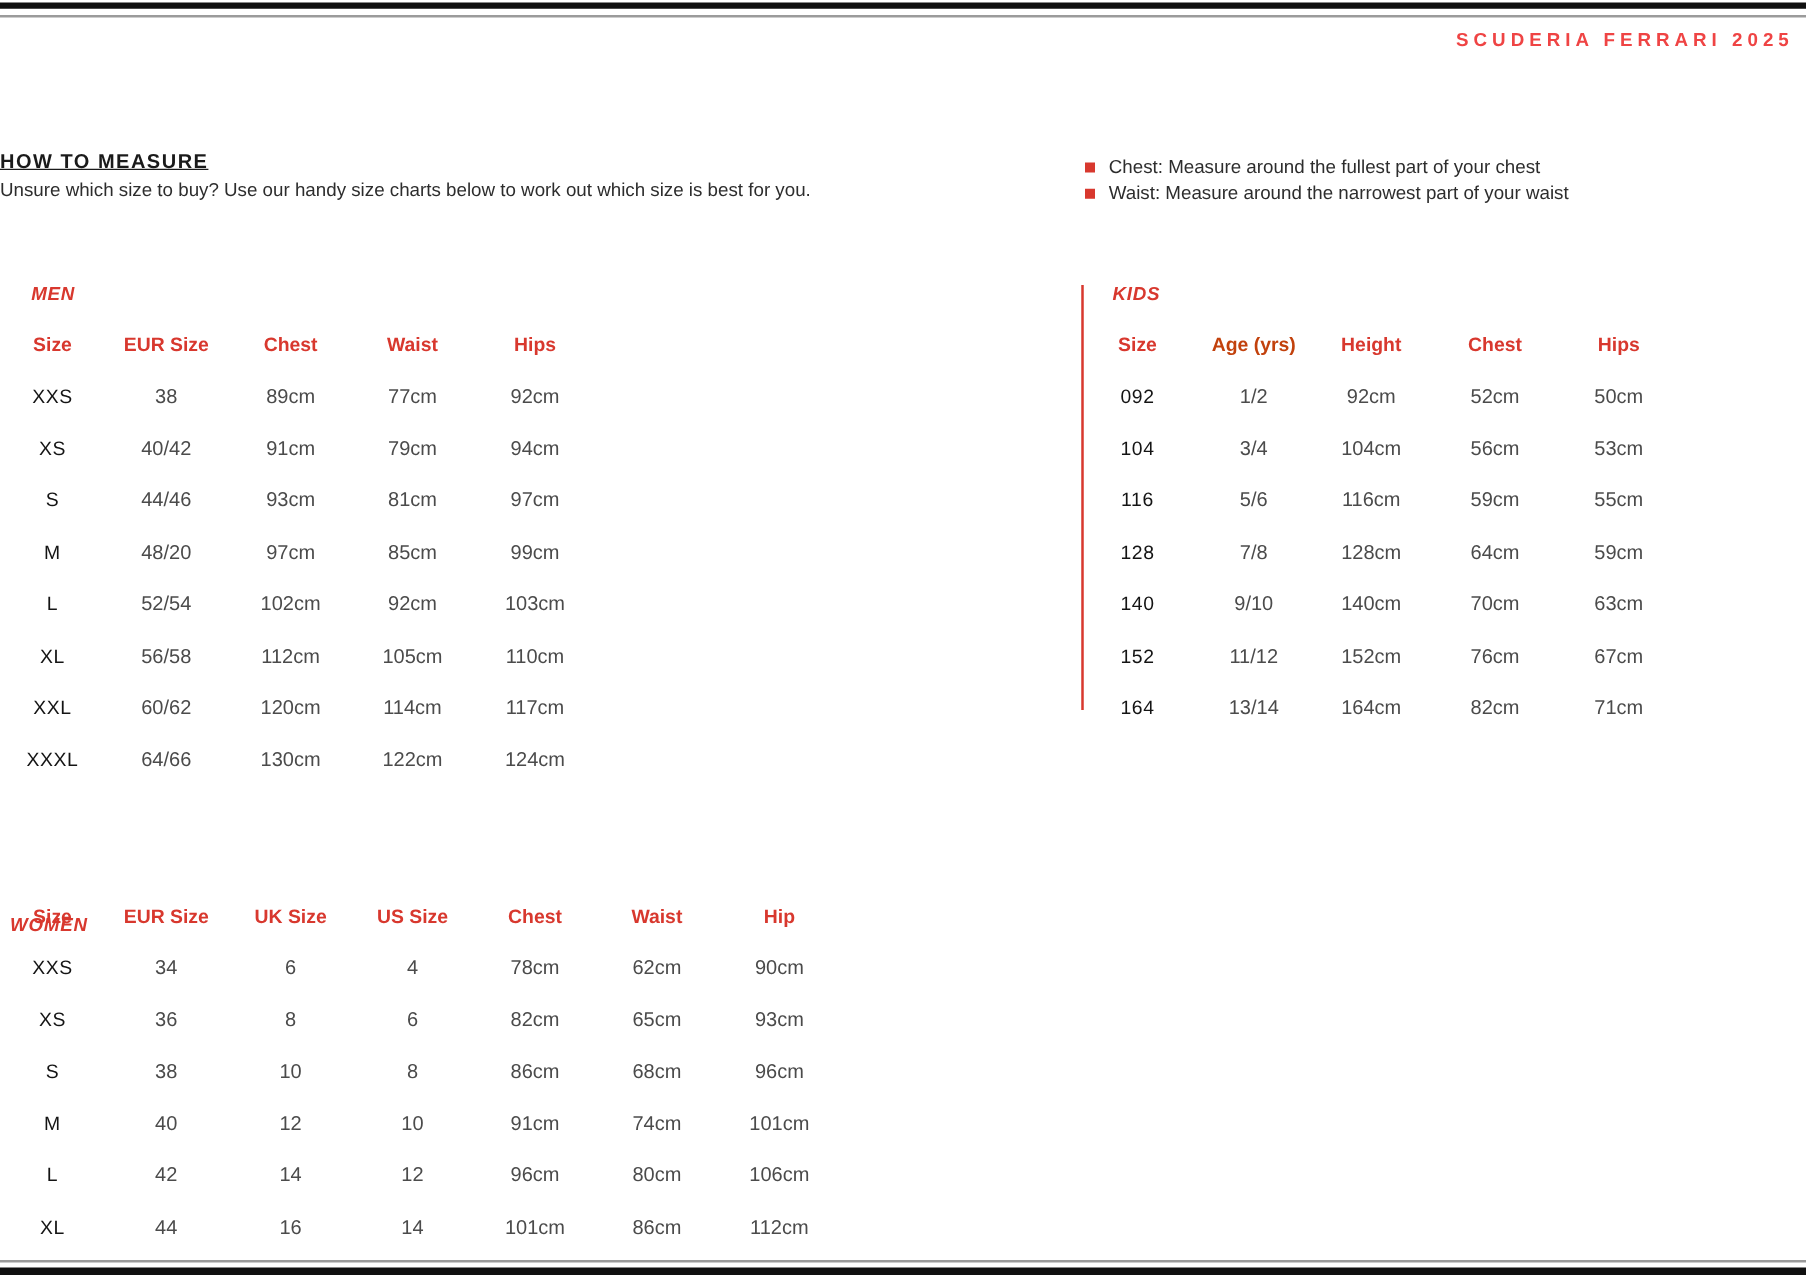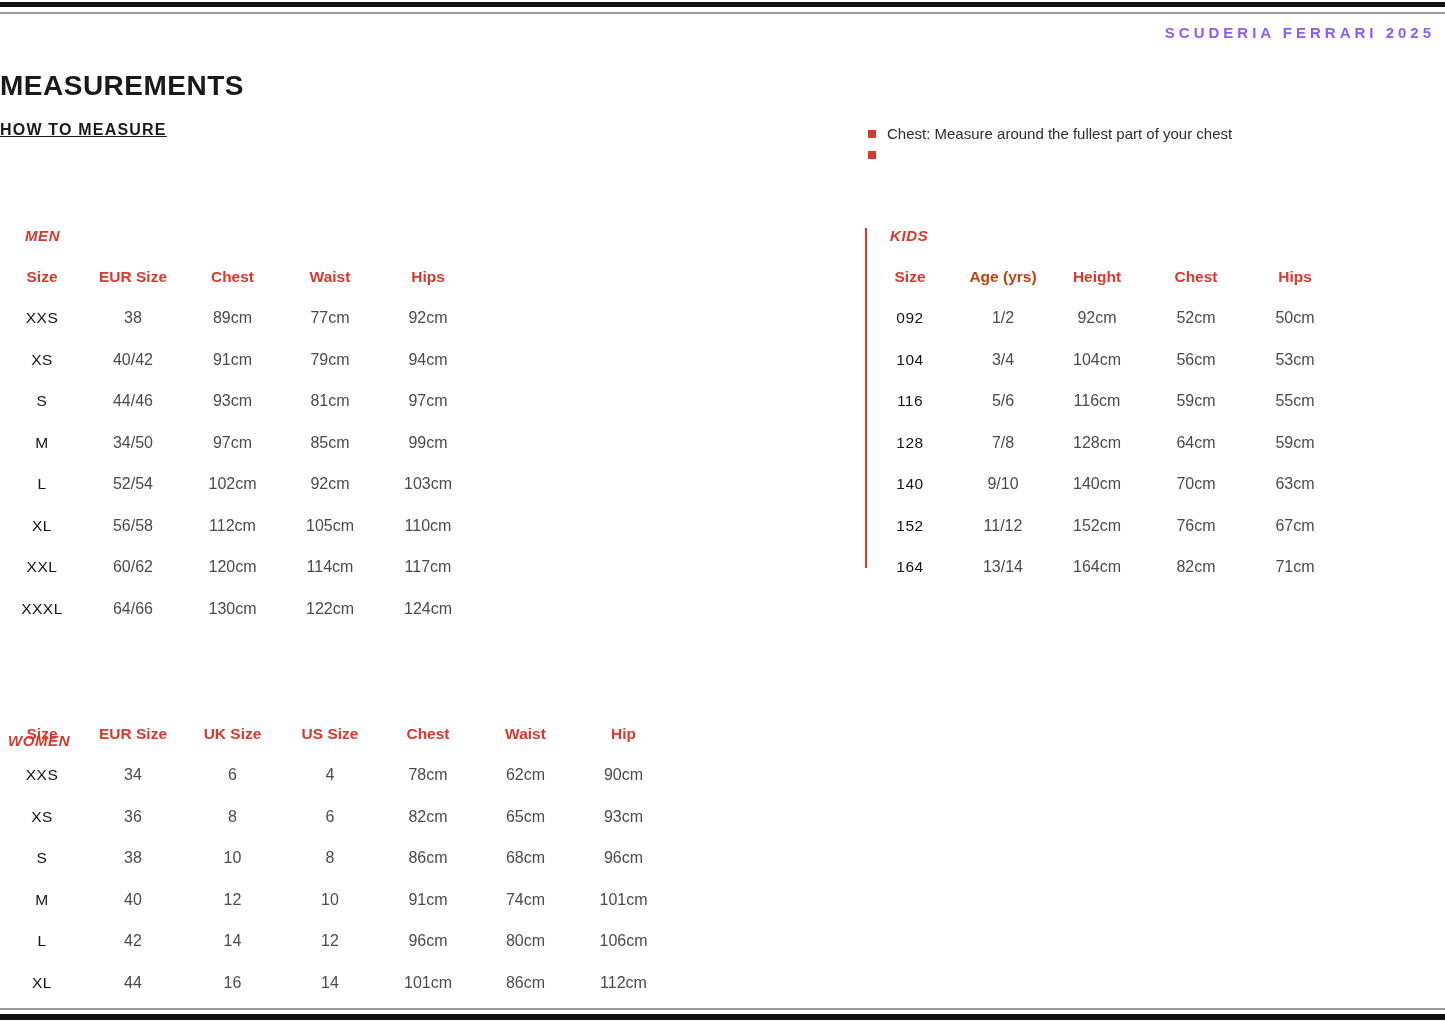--- a/index.html
+++ b/index.html
@@ -9,21 +9,21 @@
   }
   
   .rule { position:absolute; left:0; width:100%; }
   .rule-top-black    { top:2px;    height:5px; background:#101010; }
   .rule-top-gray     { top:12px;   height:2px; background:#9b9b9b; }
   .rule-bottom-gray  { top:1008px; height:2px; background:#9b9b9b; }
   .rule-bottom-black { top:1014px; height:6px; background:#101010; }
 
   .brand {
     position:absolute; top:24px; right:10px;
-    font-size:15px; font-weight:600; letter-spacing:4px; color:#8b5cf6; white-space:nowrap;
+    font-size:15px; font-weight:600; letter-spacing:4px; color:#ef4444; white-space:nowrap;
   }
   .title {
     position:absolute; left:0; top:70px; margin:0;
     font-size:28px; font-weight:800; letter-spacing:0.5px; color:#1a1a1a;
   }
   .howto-heading {
     position:absolute; left:0; top:121px; margin:0;
     font-size:16px; font-weight:800; letter-spacing:1.2px; color:#1a1a1a;text-decoration:underline;
   }
   .intro { position:absolute; left:0; margin:0; font-size:15px; color:#2d2d2d; }
@@ -59,31 +59,32 @@
 </head>
 <body>
 
 <div class="page">
 
   <div class="rule rule-top-black"></div>
   <div class="rule rule-top-gray"></div>
 
   <div class="brand">SCUDERIA FERRARI 2025</div>
 
-  <h1 class="title">MEASUREMENTS</h1>
 
   <h2 class="howto-heading">HOW TO MEASURE</h2>
+  <p class="intro intro-1">Unsure which size to buy? Use our handy size charts below to work out which size is best for you.</p>
 
   <ul class="tips">
       <li>
         <span class="tip-bullet" style="background: rgb(216, 56, 46);"></span>
         <span>Chest: Measure around the fullest part of your chest</span>
       </li>
       <li>
         <span class="tip-bullet" style="background: rgb(216, 56, 46);"></span>
+        <span>Waist: Measure around the narrowest part of your waist</span>
       </li>
     </ul>
 
   <div class="tbl-label lbl-men accent" style="color: rgb(216, 56, 46);">MEN</div>
   <div class="grid grid-men">
       <div class="cell th" style="color: rgb(216, 56, 46);">Size</div>
       <div class="cell th" style="color: rgb(216, 56, 46);">EUR Size</div>
       <div class="cell th" style="color: rgb(216, 56, 46);">Chest</div>
       <div class="cell th" style="color: rgb(216, 56, 46);">Waist</div>
       <div class="cell th" style="color: rgb(216, 56, 46);">Hips</div>
@@ -96,21 +97,21 @@
       <div class="cell">40/42</div>
       <div class="cell">91cm</div>
       <div class="cell">79cm</div>
       <div class="cell">94cm</div>
       <div class="cell size">S</div>
       <div class="cell">44/46</div>
       <div class="cell">93cm</div>
       <div class="cell">81cm</div>
       <div class="cell">97cm</div>
       <div class="cell size">M</div>
-      <div class="cell">34/50</div>
+      <div class="cell">48/20</div>
       <div class="cell">97cm</div>
       <div class="cell">85cm</div>
       <div class="cell">99cm</div>
       <div class="cell size">L</div>
       <div class="cell">52/54</div>
       <div class="cell">102cm</div>
       <div class="cell">92cm</div>
       <div class="cell">103cm</div>
       <div class="cell size">XL</div>
       <div class="cell">56/58</div>

